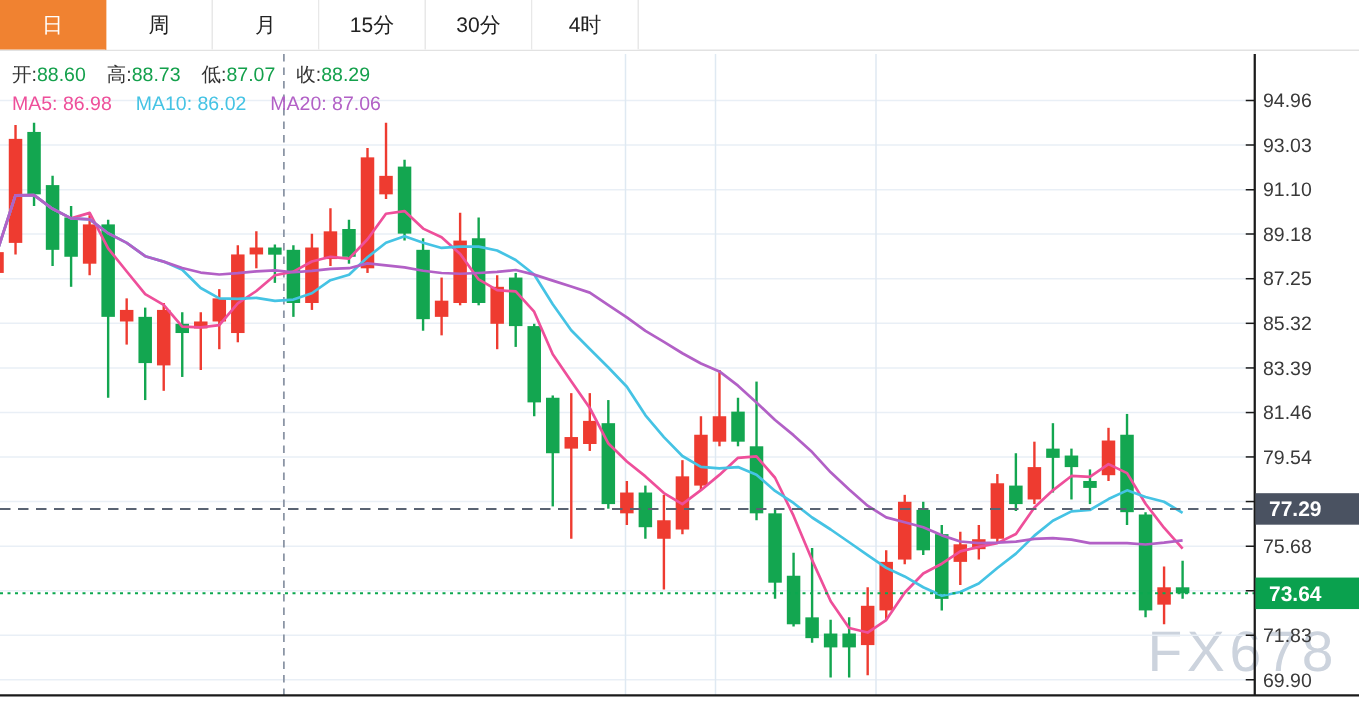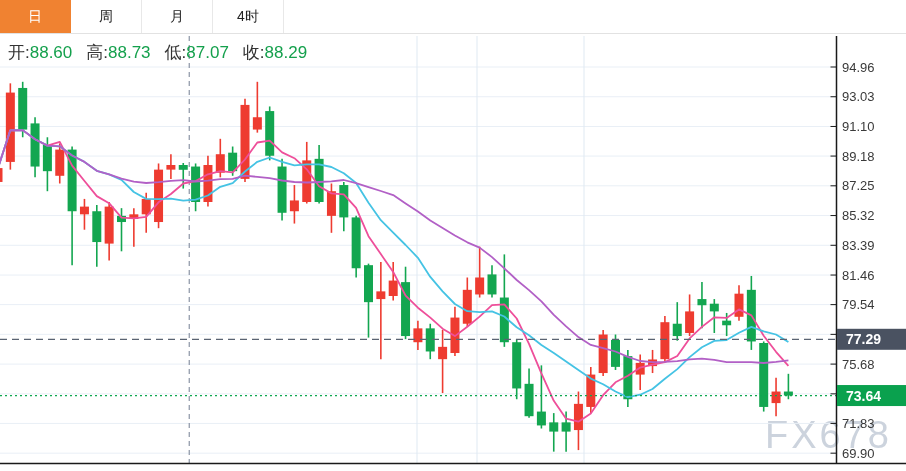--- a/index.html
+++ b/index.html
@@ -13,40 +13,42 @@
   .tab { width:71px; height:33px; line-height:33px; text-align:center;
          font-size:14px; color:#222; border-right:1px solid #e8e8e8;
          cursor:pointer; background:#fff; }
   .tab.active { background:#f08231; color:#fff; border-right-color:#f08231; }
 
   
   .chart-wrap { position:absolute; top:34px; left:0; width:906px; height:437px; }
   #chart-svg { position:absolute; top:0; left:0; z-index:1; }
 
   .legend-ohlc { position:absolute; top:7px; left:8px; z-index:3;
-                 font-size:17px; white-space:nowrap; }
+                 font-size:13px; white-space:nowrap; }
   .legend-ohlc .pair { margin-right:14px; }
   .legend-ohlc .lbl { color:#333; }
   .legend-ohlc .val { color:#14a04c; }
   .legend-ma { position:absolute; top:27px; left:8px; z-index:3;
                font-size:13px; white-space:nowrap; }
   .legend-ma .pair { margin-right:16px; }
 
   .watermark { position:absolute; right:14px; bottom:14px; z-index:0;
                font-size:38px; letter-spacing:3px; color:#ccd3dd;
                font-family:"Liberation Sans","DejaVu Sans",sans-serif; }
 </style>
 </head>
 <body>
 
 <div class="app">
   <div class="tabbar">
       <div class="tab active">日</div>
       <div class="tab">周</div>
       <div class="tab">月</div>
+      <div class="tab">15分</div>
+      <div class="tab">30分</div>
       <div class="tab">4时</div>
     </div>
   <div class="chart-wrap">
     <svg id="chart-svg" width="906" height="437" viewBox="0 0 906 437">
         <line x1="0" y1="33" x2="836.5" y2="33" stroke="#e9eff6" stroke-width="1"></line>
         <line x1="0" y1="62.74129999999988" x2="836.5" y2="62.74129999999988" stroke="#e9eff6" stroke-width="1"></line>
         <line x1="0" y1="92.48259999999999" x2="836.5" y2="92.48259999999999" stroke="#e9eff6" stroke-width="1"></line>
         <line x1="0" y1="122.0697999999998" x2="836.5" y2="122.0697999999998" stroke="#e9eff6" stroke-width="1"></line>
         <line x1="0" y1="151.8110999999999" x2="836.5" y2="151.8110999999999" stroke="#e9eff6" stroke-width="1"></line>
         <line x1="0" y1="181.5524" x2="836.5" y2="181.5524" stroke="#e9eff6" stroke-width="1"></line>
@@ -226,15 +228,16 @@
         <line x1="830.5" y1="389.4332999999999" x2="836.5" y2="389.4332999999999" stroke="#1a1a1a" stroke-width="1"></line>
         <text x="842" y="393.9332999999999" font-size="13" fill="#3a3a3a">71.83</text>
         <line x1="830.5" y1="419.1745999999998" x2="836.5" y2="419.1745999999998" stroke="#1a1a1a" stroke-width="1"></line>
         <text x="842" y="423.6745999999998" font-size="13" fill="#3a3a3a">69.90</text>
         <rect x="837" y="294.7946999999998" width="69" height="21" fill="#4a5261"></rect>
         <text x="846" y="310.2946999999998" font-size="14" font-weight="bold" fill="#ffffff">77.29</text>
         <rect x="837" y="351.0411999999999" width="69" height="21" fill="#0aa14e"></rect>
         <text x="846" y="366.5411999999999" font-size="14" font-weight="bold" fill="#ffffff">73.64</text>
       </svg>
     <div class="legend-ohlc"><span class="pair"><span class="lbl">开:</span><span class="val" style="color: rgb(20, 160, 76);">88.60</span></span><span class="pair"><span class="lbl">高:</span><span class="val" style="color: rgb(20, 160, 76);">88.73</span></span><span class="pair"><span class="lbl">低:</span><span class="val" style="color: rgb(20, 160, 76);">87.07</span></span><span class="pair"><span class="lbl">收:</span><span class="val" style="color: rgb(20, 160, 76);">88.29</span></span></div>
+    <div class="legend-ma"><span class="pair" style="color: rgb(238, 79, 154);">MA5: 86.98</span><span class="pair" style="color: rgb(69, 195, 228);">MA10: 86.02</span><span class="pair" style="color: rgb(178, 96, 198);">MA20: 87.06</span></div>
     <div class="watermark">FX678</div>
   </div>
 </div>
 
 </body></html>

